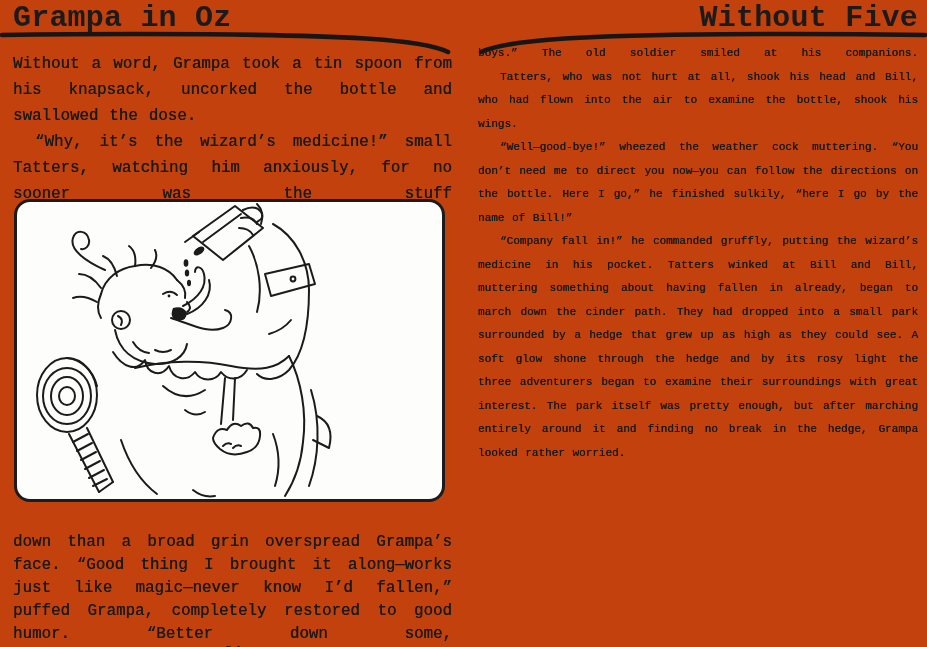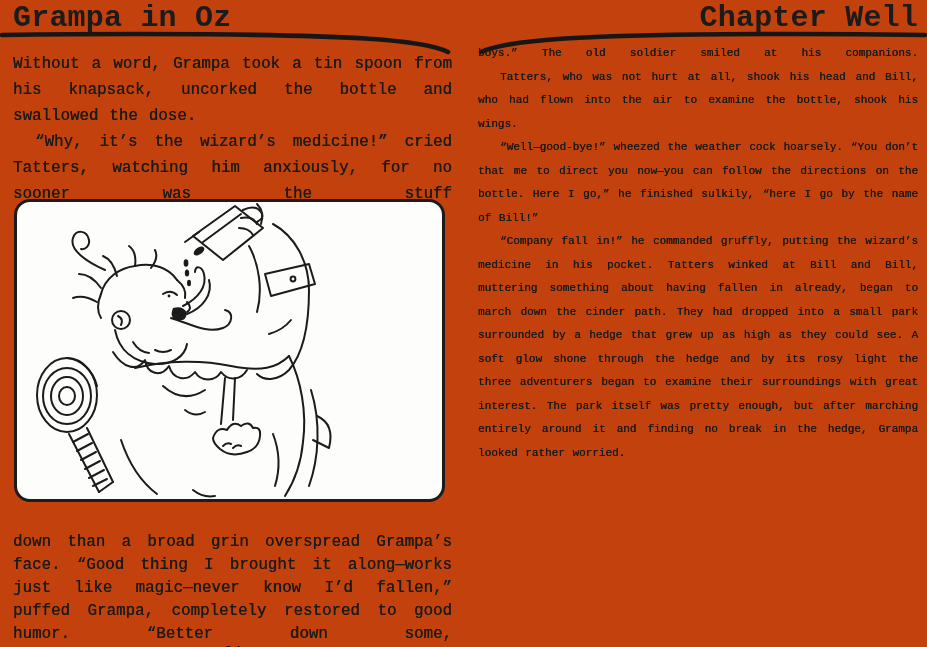--- a/index.html
+++ b/index.html
@@ -43,25 +43,25 @@
 <div class="sheet">
 
   <svg class="rules-svg" width="927" height="62" viewBox="0 0 927 62" aria-hidden="true">
     <g stroke="#161616" stroke-width="4.6" fill="none" stroke-linecap="round">
       <path d="M2 35 C 140 33, 290 34, 365 38.5 C 412 41.5, 436 46, 448 52"></path>
       <path d="M481 52 C 494 46, 518 41.5, 565 38.5 C 640 34, 790 33, 925 35"></path>
     </g>
   </svg>
 
   <div class="running-head head-left">Grampa in Oz</div>
-  <div class="running-head head-right">Chapter Well</div>
+  <div class="running-head head-right">Without Five</div>
 
   <div class="textblock tb-left-top">
     <p class="para">Without a word, Grampa took a tin spoon from his knapsack, uncorked the bottle and swallowed the dose.</p>
-    <p class="para indent fill-last">“Why, it’s the wizard’s medicine!” cried Tatters, watching him anxiously, for no sooner was the stuff</p>
+    <p class="para indent fill-last">“Why, it’s the wizard’s medicine!” small Tatters, watching him anxiously, for no sooner was the stuff</p>
   </div>
 
   <figure class="illustration">
     <svg viewBox="0 0 425 297" aria-hidden="true">
       <g stroke="#1b1b1b" stroke-width="2" fill="none" stroke-linecap="round" stroke-linejoin="round">
 
         <path d="M88,68 C70,60 52,48 56,36 C59,27 70,28 72,38 C73,44 68,48 64,47"></path>
 
         <path d="M84,92 C88,76 102,66 118,64"></path>
         <path d="M80,100 q-14,-8 -24,-4"></path>
@@ -155,19 +155,19 @@
 
   <div class="textblock tb-left-bottom">
     <p class="para fill-last">down than a broad grin overspread Grampa’s face. “Good thing I brought it along—works just like magic—never know I’d fallen,” puffed Grampa, completely restored to good humor. “Better down some,</p>
   </div>
 
   <div class="pagenum pn-left">64</div>
 
   <div class="textblock tb-right">
     <p class="para fill-last">boys.” The old soldier smiled at his companions.</p>
     <p class="para indent">Tatters, who was not hurt at all, shook his head and Bill, who had flown into the air to examine the bottle, shook his wings.</p>
-    <p class="para indent">“Well—good-bye!” wheezed the weather cock hoarsely. “You don’t that me to direct you now—you can follow the directions on the bottle. Here I go,” he finished sulkily, “here I go by the name of Bill!”</p>
+    <p class="para indent">“Well—good-bye!” wheezed the weather cock muttering. “You don’t need me to direct you now—you can follow the directions on the bottle. Here I go,” he finished sulkily, “here I go by the name of Bill!”</p>
     <p class="para indent">“Company fall in!” he commanded gruffly, putting the wizard’s medicine in his pocket. Tatters winked at Bill and Bill, muttering something about having fallen in already, began to march down the cinder path. They had dropped into a small park surrounded by a hedge that grew up as high as they could see. A soft glow shone through the hedge and by its rosy light the three adventurers began to examine their surroundings with great interest. The park itself was pretty enough, but after marching entirely around it and finding no break in the hedge, Grampa looked rather worried.</p>
   </div>
 
   <div class="pagenum pn-right">38</div>
 
 </div>
 
 </body></html>

